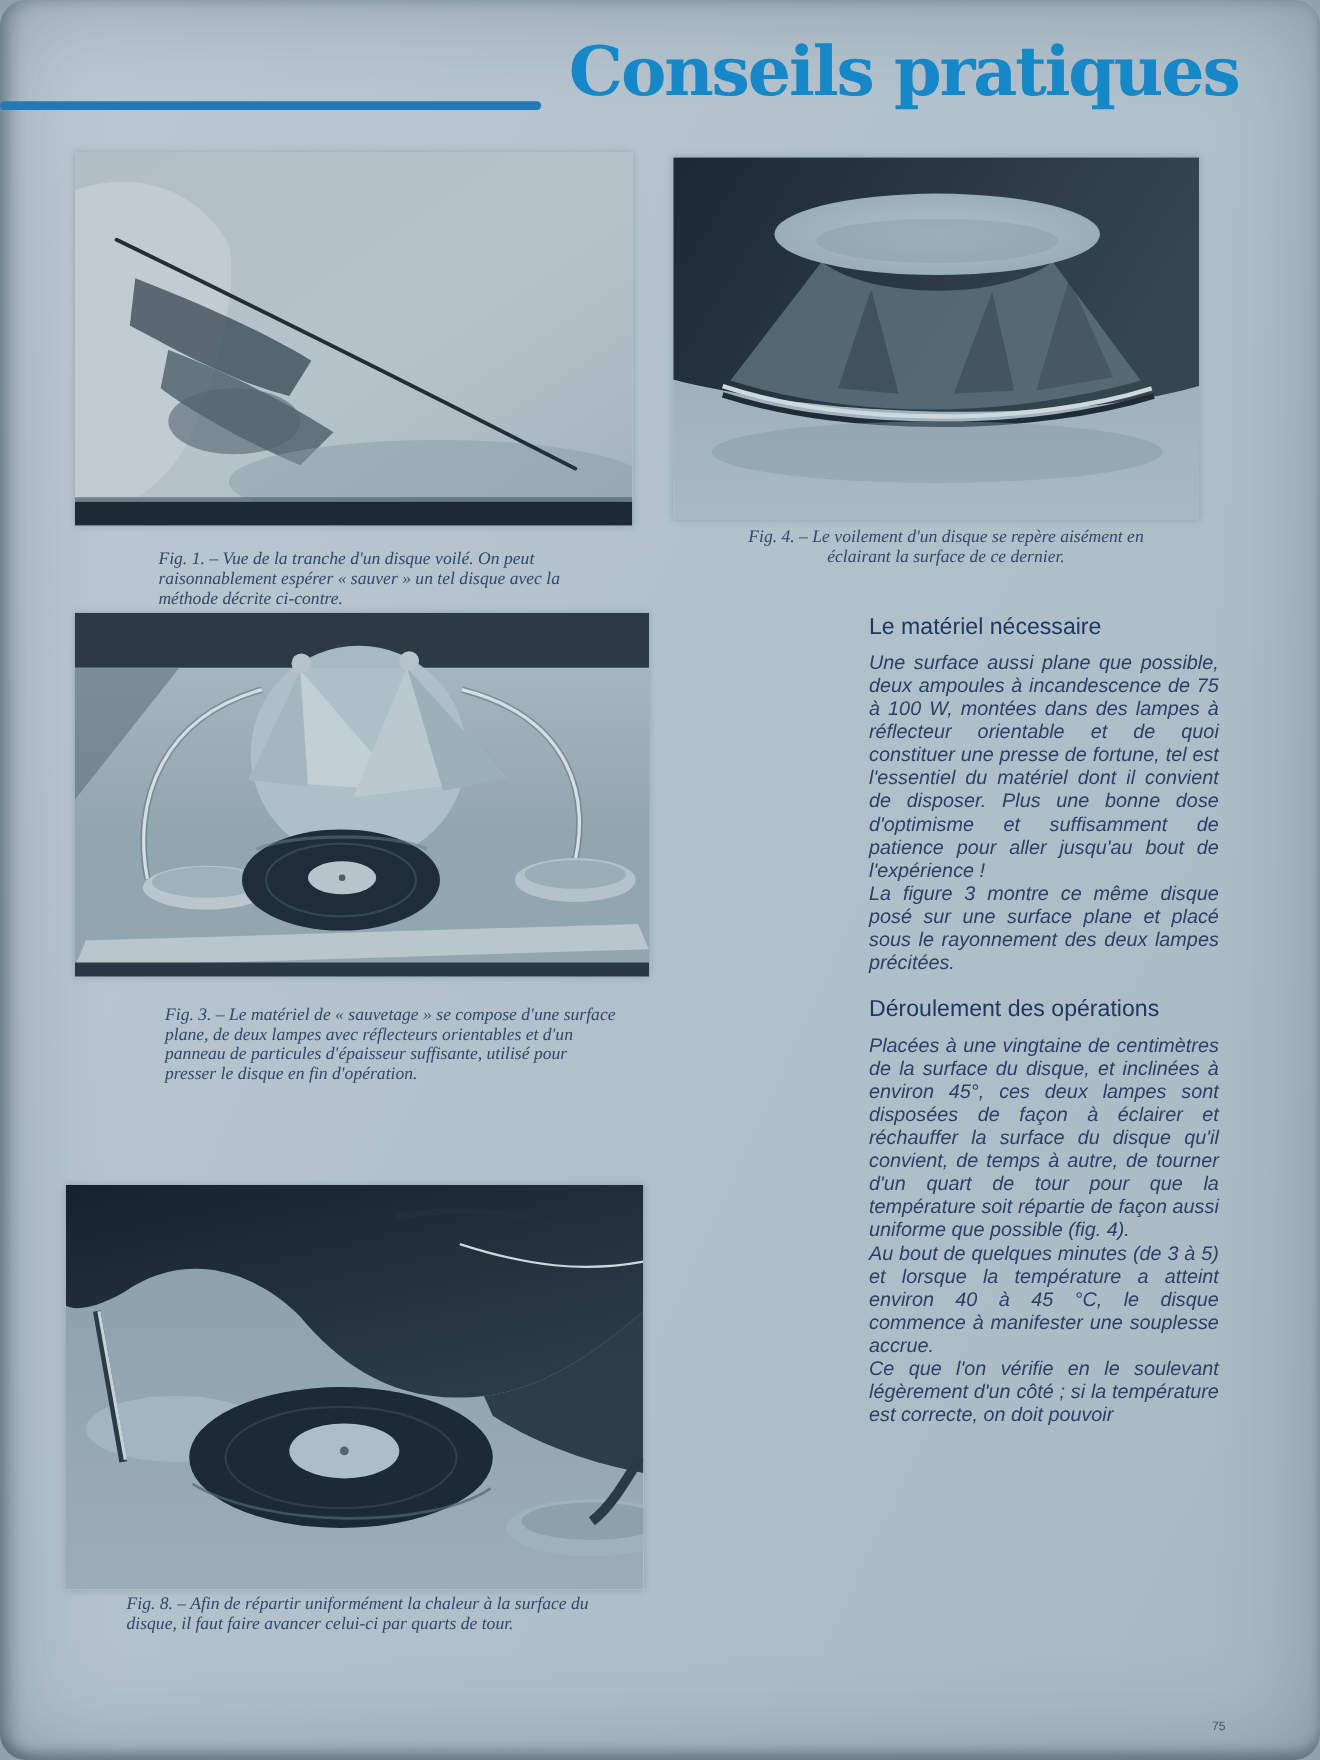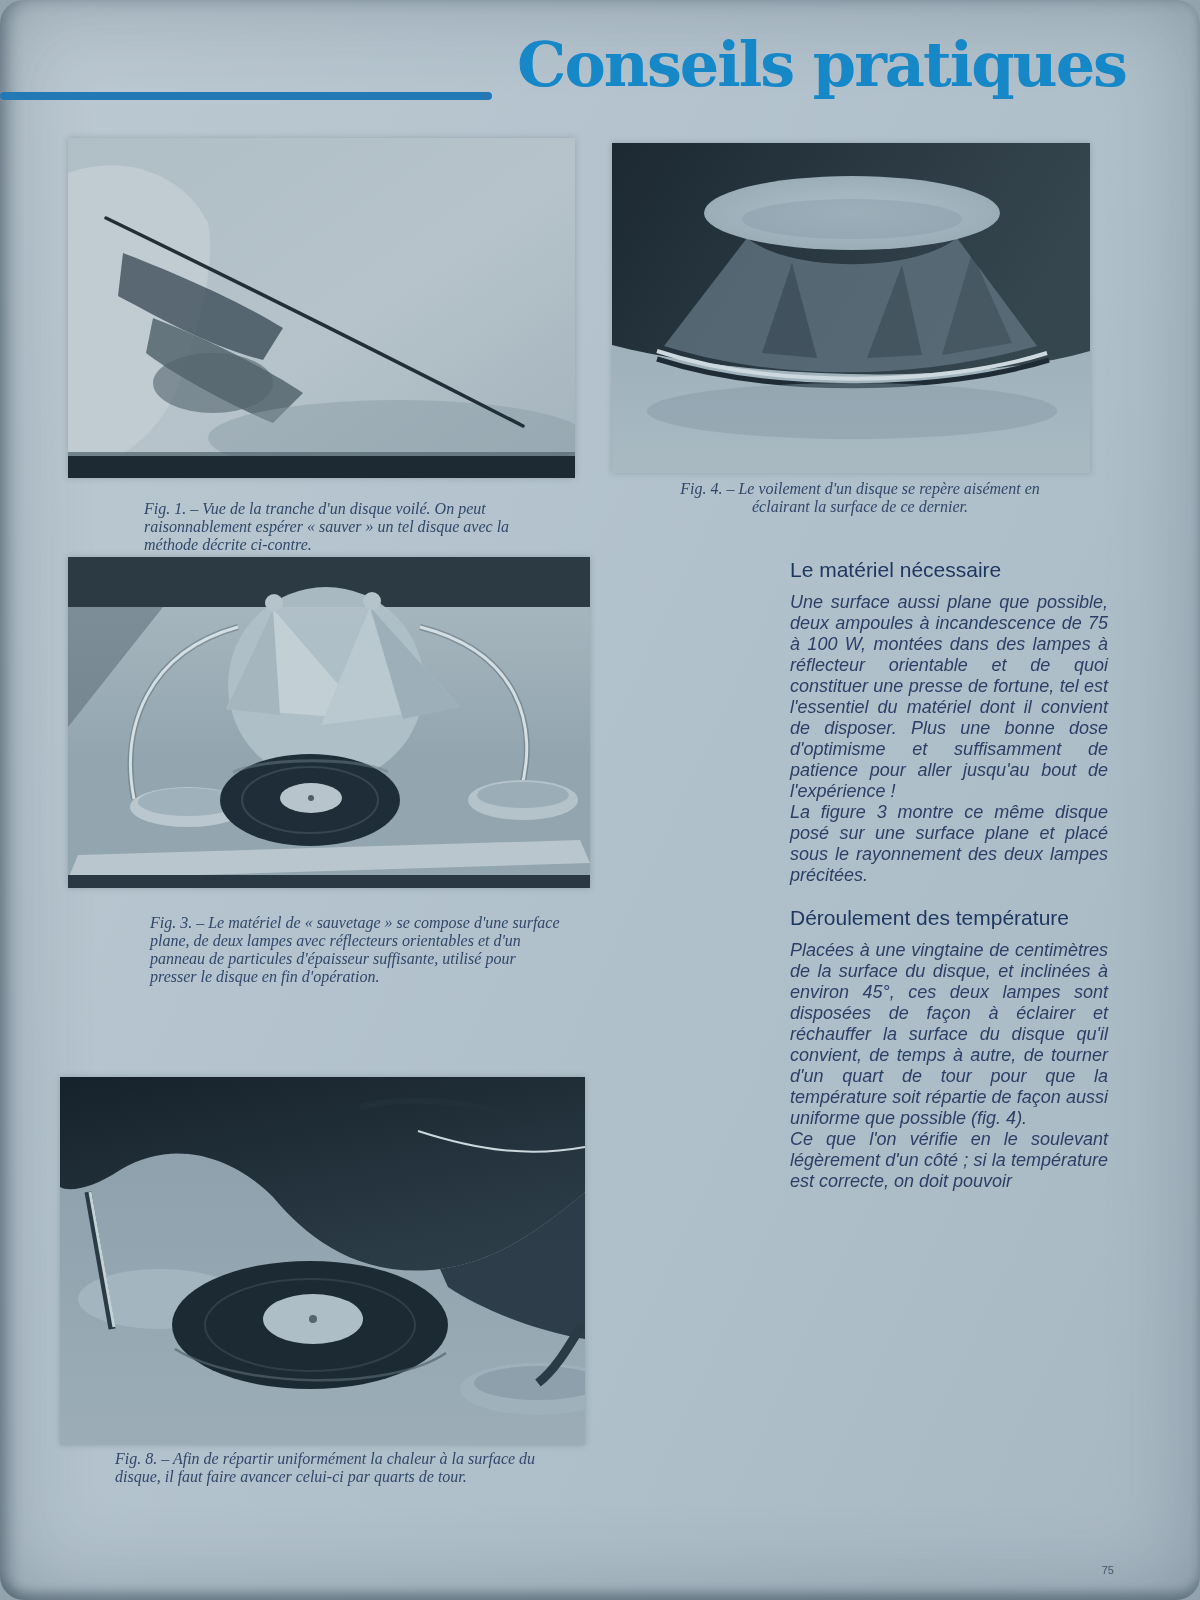--- a/index.html
+++ b/index.html
@@ -158,20 +158,21 @@
       <ellipse cx="478" cy="306" rx="64" ry="17" fill="#8da0ab"></ellipse>
       <path d="M522,248 C506,274 494,294 478,306" fill="none" stroke="#2b3b46" stroke-width="9"></path>
     </svg>
   </div>
   <div class="caption" style="left:115px;top:1450px;width:425px;">Fig. 8. – Afin de répartir uniformément la chaleur à la surface du disque, il faut faire avancer celui-ci par quarts de tour.</div>
 
   <div class="column">
     <h2>Le matériel nécessaire</h2>
     <p>Une surface aussi plane que possible, deux ampoules à incandescence de 75 à 100 W, montées dans des lampes à réflecteur orientable et de quoi constituer une presse de fortune, tel est l'essentiel du matériel dont il convient de disposer. Plus une bonne dose d'optimisme et suffisamment de patience pour aller jusqu'au bout de l'expérience !</p>
     <p>La figure 3 montre ce même disque posé sur une surface plane et placé sous le rayonnement des deux lampes précitées.</p>
-    <h2 class="second">Déroulement des température</h2>
+    <h2 class="second">Déroulement des opérations</h2>
     <p>Placées à une vingtaine de centimètres de la surface du disque, et inclinées à environ 45°, ces deux lampes sont disposées de façon à éclairer et réchauffer la surface du disque qu'il convient, de temps à autre, de tourner d'un quart de tour pour que la température soit répartie de façon aussi uniforme que possible (fig. 4).</p>
+    <p>Au bout de quelques minutes (de 3 à 5) et lorsque la température a atteint environ 40 à 45 °C, le disque commence à manifester une souplesse accrue.</p>
     <p>Ce que l'on vérifie en le soulevant légèrement d'un côté ; si la température est correcte, on doit pouvoir</p>
   </div>
 
   <div class="pagenum">75</div>
 
 </div>
 
 </body></html>

